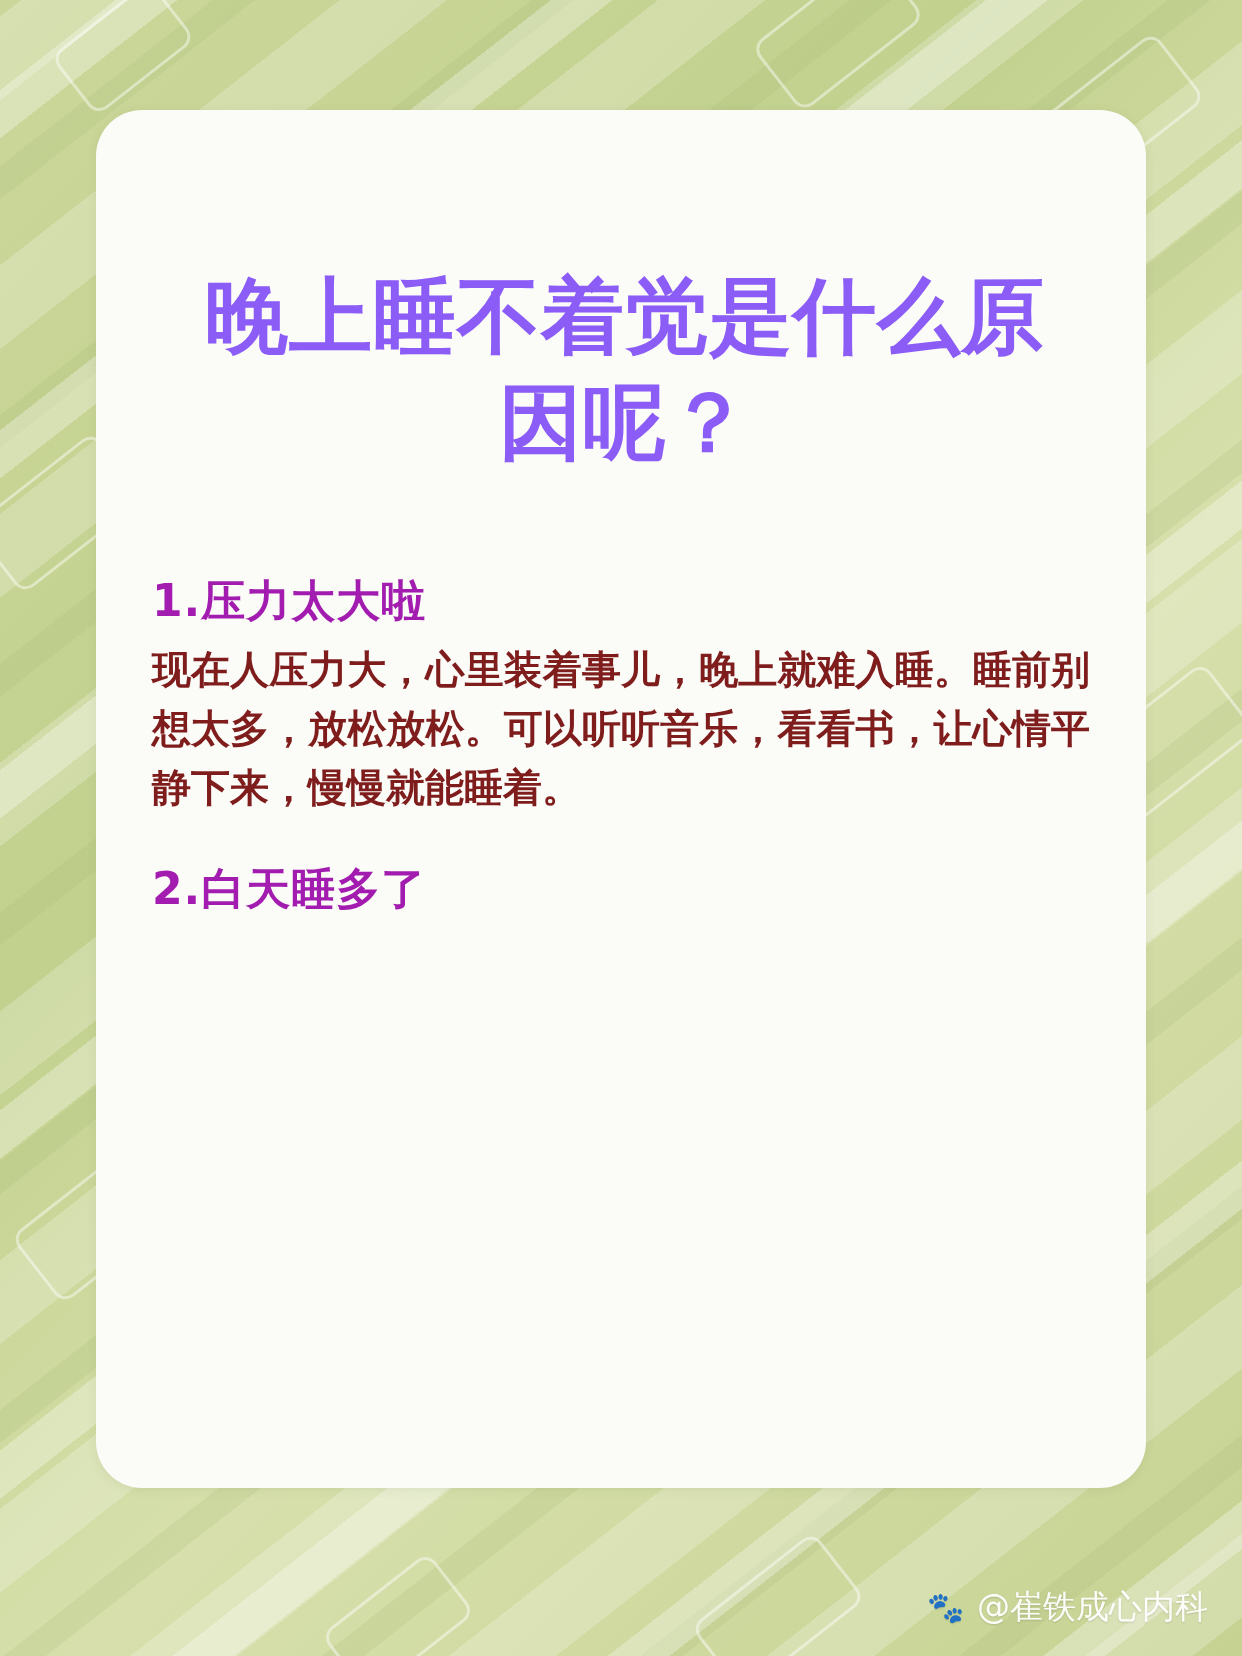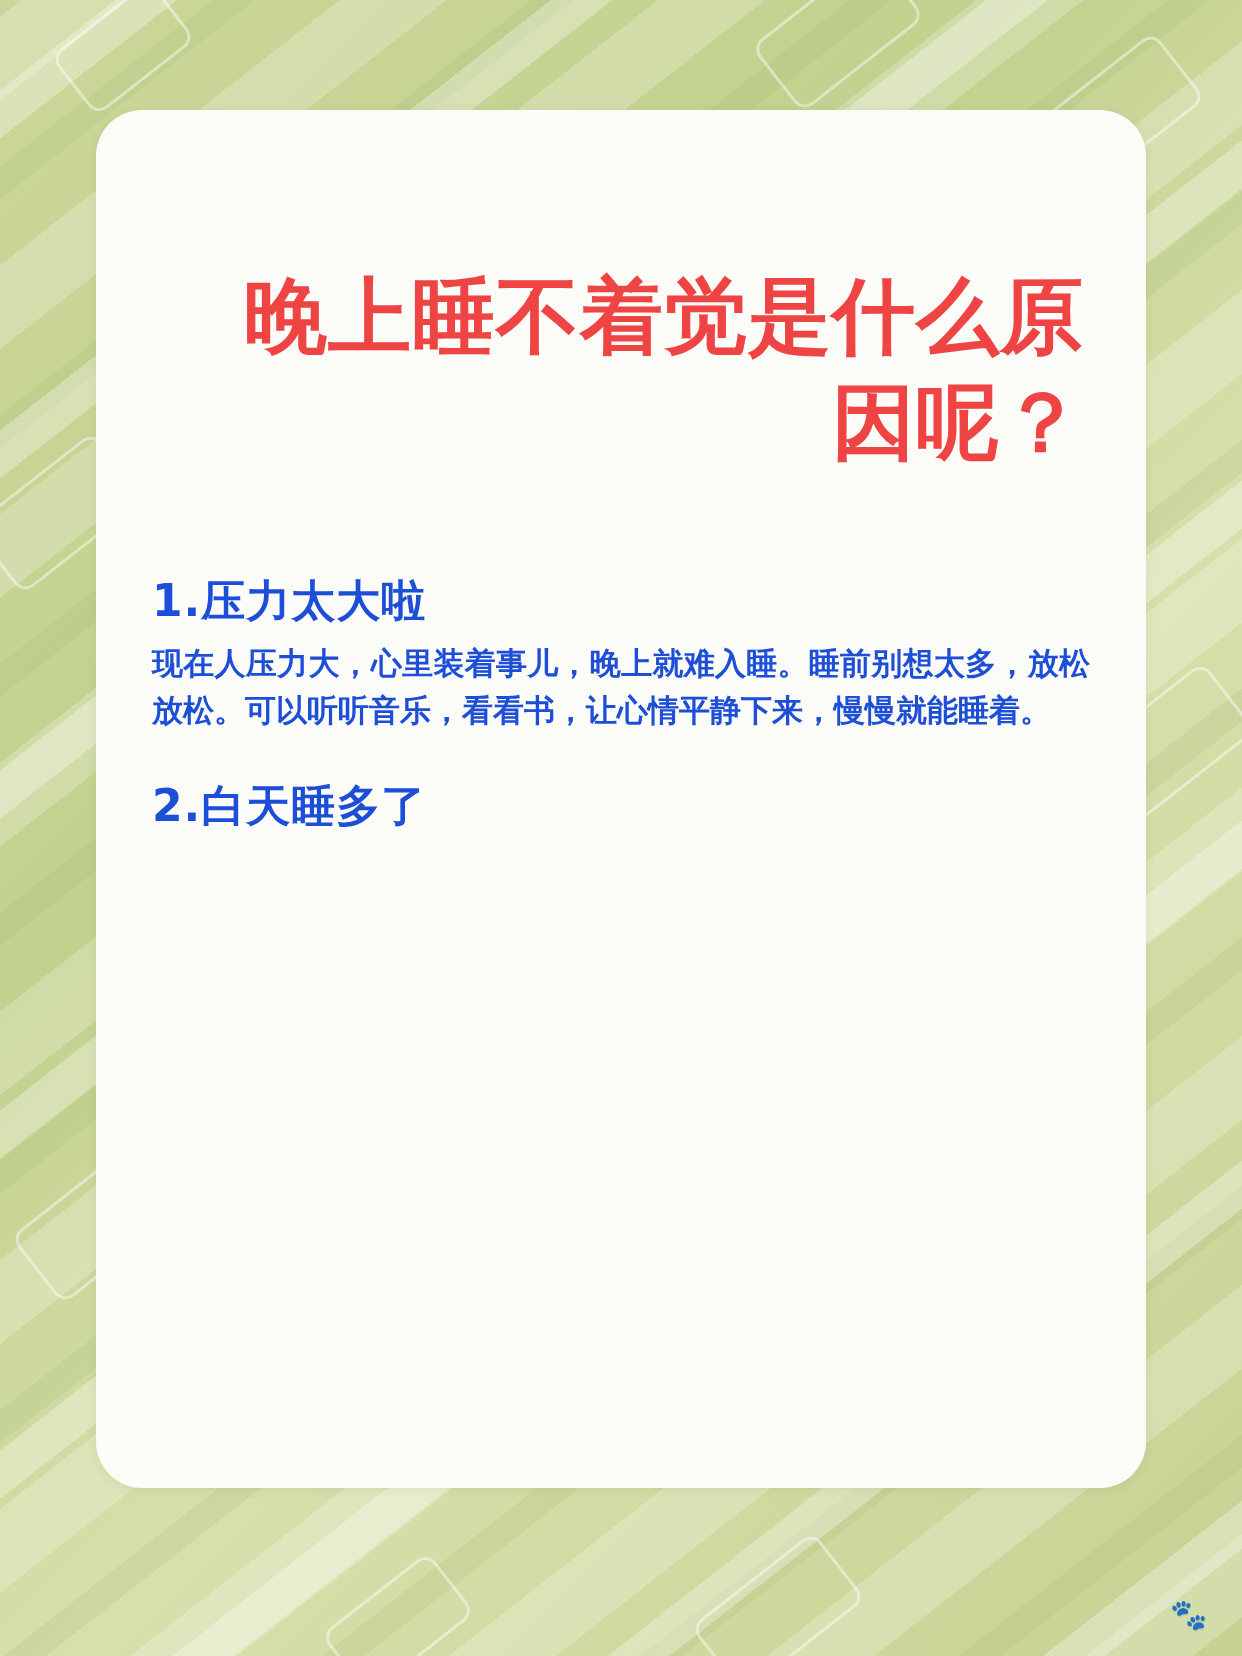--- a/index.html
+++ b/index.html
@@ -70,49 +70,49 @@
     box-shadow: 0 2px 10px rgba(90,110,60,0.10);
     box-sizing: border-box;
     padding: 58px 56px 40px 56px;
   }
 
   .title {
     font-family: "DejaVu Sans", "Liberation Sans", sans-serif;
     font-size: 83px;
     line-height: 1.28;
     font-weight: 700;
-    color: #ef4444;
+    color: #8b5cf6;
     letter-spacing: 1px;
-    text-align: right;
+    text-align: center;
     margin: 96px 0 0 8px;
     padding: 0 6px;
   }
 
   .section {
     margin-top: 43px;
   }
   .section.first {
     margin-top: 96px;
   }
 
   .section-heading {
     font-family: "DejaVu Sans", "Liberation Sans", sans-serif;
     font-size: 44px;
     font-weight: 700;
-    color: #1d4ed8;
+    color: #a21caf;
     letter-spacing: 1px;
     line-height: 1.3;
     margin: 0 0 10px 0;
   }
 
   .section-body {
     font-family: "DejaVu Sans", "Liberation Sans", sans-serif;
-    font-size: 31px;
+    font-size: 39px;
     font-weight: 700;
-    color: #1d4ed8;
+    color: #7f1d1d;
     line-height: 1.52;
     letter-spacing: 0px;
     margin: 0;
     text-align: justify;
   }
 
   .watermark {
     position: absolute;
     right: 34px;
     bottom: 26px;
@@ -157,15 +157,16 @@
     </div>
 
     <div class="section">
       <div class="section-heading">2.白天睡多了</div>
     </div>
 
   </div>
 
   <div class="watermark">
     <span class="paw">🐾</span>
+    <span>@崔铁成心内科</span>
   </div>
 
 </div>
 
 </body></html>

